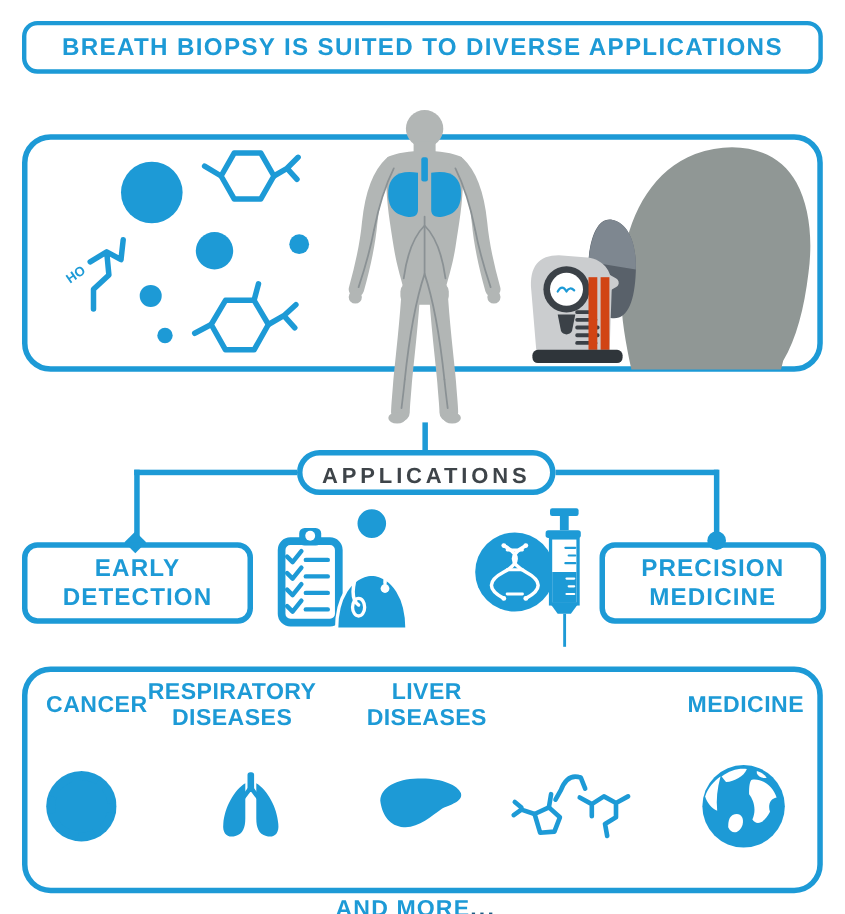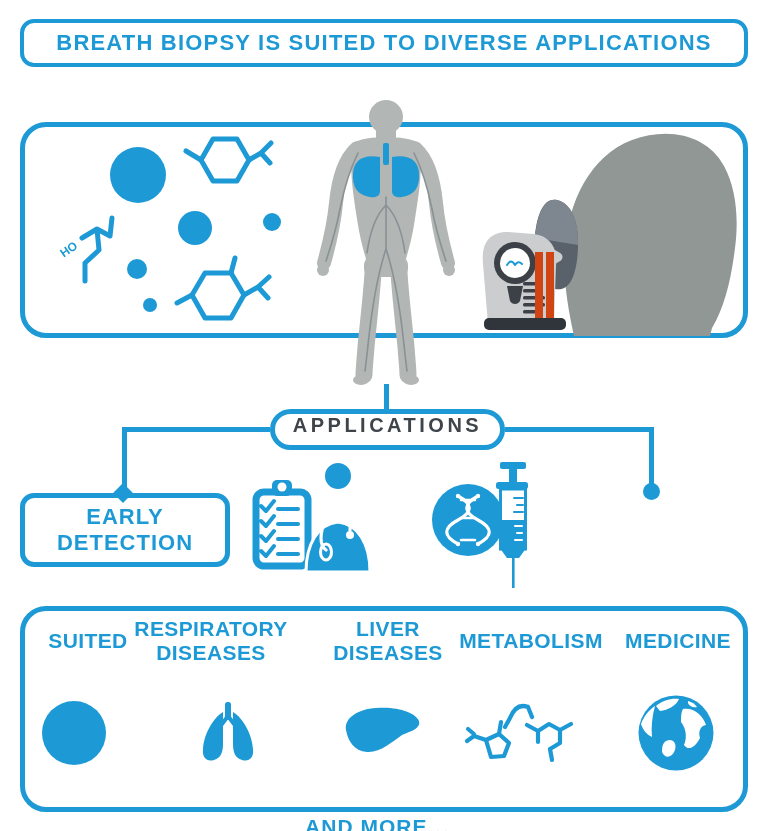--- a/index.html
+++ b/index.html
@@ -12,21 +12,21 @@
   html,body{margin:0;padding:0;background:#fff;}
   .stage{position:relative;width:768px;height:831px;background:#fff;
          font-family:"Liberation Sans",sans-serif;overflow:hidden;}
   .banner{position:absolute;left:20px;top:19px;width:728px;height:48px;box-sizing:border-box;
           border:4px solid var(--blue);border-radius:14px;display:flex;align-items:center;justify-content:center;}
   .banner span{color:var(--blue);font-weight:bold;font-size:22px;letter-spacing:1.2px;white-space:nowrap;}
   .obox{position:absolute;box-sizing:border-box;border:5px solid var(--blue);border-radius:26px;}
   .midbox{left:20px;top:122px;width:728px;height:216px;}
   .botbox{left:20px;top:606px;width:728px;height:206px;}
   .hub{position:absolute;left:270px;top:409px;width:235px;height:41px;box-sizing:border-box;
-       border:5px solid var(--blue);border-radius:21px;display:flex;align-items:flex-start;justify-content:center;}
+       border:5px solid var(--blue);border-radius:21px;display:flex;align-items:flex-end;justify-content:center;}
   .hub span{color:var(--dark);font-weight:bold;font-size:20px;letter-spacing:3.5px;white-space:nowrap;}
   .bbox{position:absolute;box-sizing:border-box;border:5px solid var(--blue);border-radius:14px;
         display:flex;align-items:center;justify-content:center;text-align:center;padding:0 10px;}
   .bbox span{color:var(--blue);font-weight:bold;font-size:22px;line-height:1.2;letter-spacing:1px;}
   .line{position:absolute;background:var(--blue);}
   .dot-diamond{position:absolute;left:116px;top:486px;width:14px;height:14px;background:var(--blue);transform:rotate(45deg);}
   .dot-circle{position:absolute;left:643px;top:483px;width:17px;height:17px;background:var(--blue);border-radius:50%;}
   .cat{position:absolute;top:612px;height:58px;display:flex;align-items:center;justify-content:center;
        text-align:center;color:var(--blue);font-weight:bold;font-size:21px;line-height:1.12;letter-spacing:.4px;}
   .virus{position:absolute;left:42px;top:701px;width:48px;height:48px;background:var(--blue);
@@ -136,20 +136,23 @@
   <div class="dot-diamond"></div>
   <div class="dot-circle"></div>
 
   <div class="hub">
     <span>APPLICATIONS</span>
   </div>
 
   <div class="bbox" style="left:20px;top:493px;width:210px;height:74px">
     <span>EARLY DETECTION</span>
   </div>
+  <div class="bbox" style="left:545px;top:493px;width:206px;height:74px">
+    <span>PRECISION MEDICINE</span>
+  </div>
 
   <svg style="left:246px;top:456px" width="134" height="116" viewBox="0 0 134 116">
     <g>
       <rect class="s-blue" stroke-width="7" x="10" y="36" width="52" height="74" rx="8"></rect>
       <rect class="f-blue" x="26" y="24" width="20" height="16" rx="5"></rect>
       <circle class="f-white" cx="36" cy="31" r="4.5"></circle>
       <path class="s-blue" stroke-width="4" d="M15,50 l5,5 l8,-10 M15,65 l5,5 l8,-10 M15,80 l5,5 l8,-10 M15,95 l5,5 l8,-10"></path>
       <g class="f-blue">
         <rect x="30" y="51" width="24" height="4" rx="2"></rect>
         <rect x="30" y="66" width="24" height="4" rx="2"></rect>
@@ -186,24 +189,23 @@
       <rect class="f-blue" x="74" y="62" width="22" height="28"></rect>
       <path class="s-blue" stroke-width="2" d="M95,40 L86,40 M95,47 L89,47 M95,54 L86,54"></path>
       <path class="s-white" stroke-width="2" d="M94,68 L87,68 M94,75 L89,75 M94,82 L87,82"></path>
       <polygon class="f-blue" points="72.5,91 97.5,91 91,100 79,100"></polygon>
       <rect class="f-blue" x="84" y="100" width="2.6" height="30"></rect>
     </g>
   </svg>
 
   <div class="obox botbox"></div>
 
-  <div class="cat" style="left:28px;width:120px">SUITED</div>
+  <div class="cat" style="left:28px;width:120px">CANCER</div>
   <div class="cat" style="left:121px;width:180px">RESPIRATORY DISEASES</div>
   <div class="cat" style="left:313px;width:150px">LIVER DISEASES</div>
-  <div class="cat" style="left:441px;width:180px">METABOLISM</div>
   <div class="cat" style="left:608px;width:140px">MEDICINE</div>
 
   <div class="virus"></div>
 
   <svg style="left:196px;top:702px" width="64" height="62" viewBox="0 0 64 62">
     <rect class="f-blue" x="29" y="0" width="6" height="18" rx="2.5"></rect>
     <path class="s-blue" stroke-width="4" d="M32,14 L23,26 M32,14 L41,26"></path>
     <path class="f-blue" d="M27,10 C17,16 8,32 7,47 C6,56 11,60 18,58 C25,56 27,50 27,42 Z"></path>
     <path class="f-blue" d="M37,10 C47,16 56,32 57,47 C58,56 53,60 46,58 C39,56 37,50 37,42 Z"></path>
   </svg>

